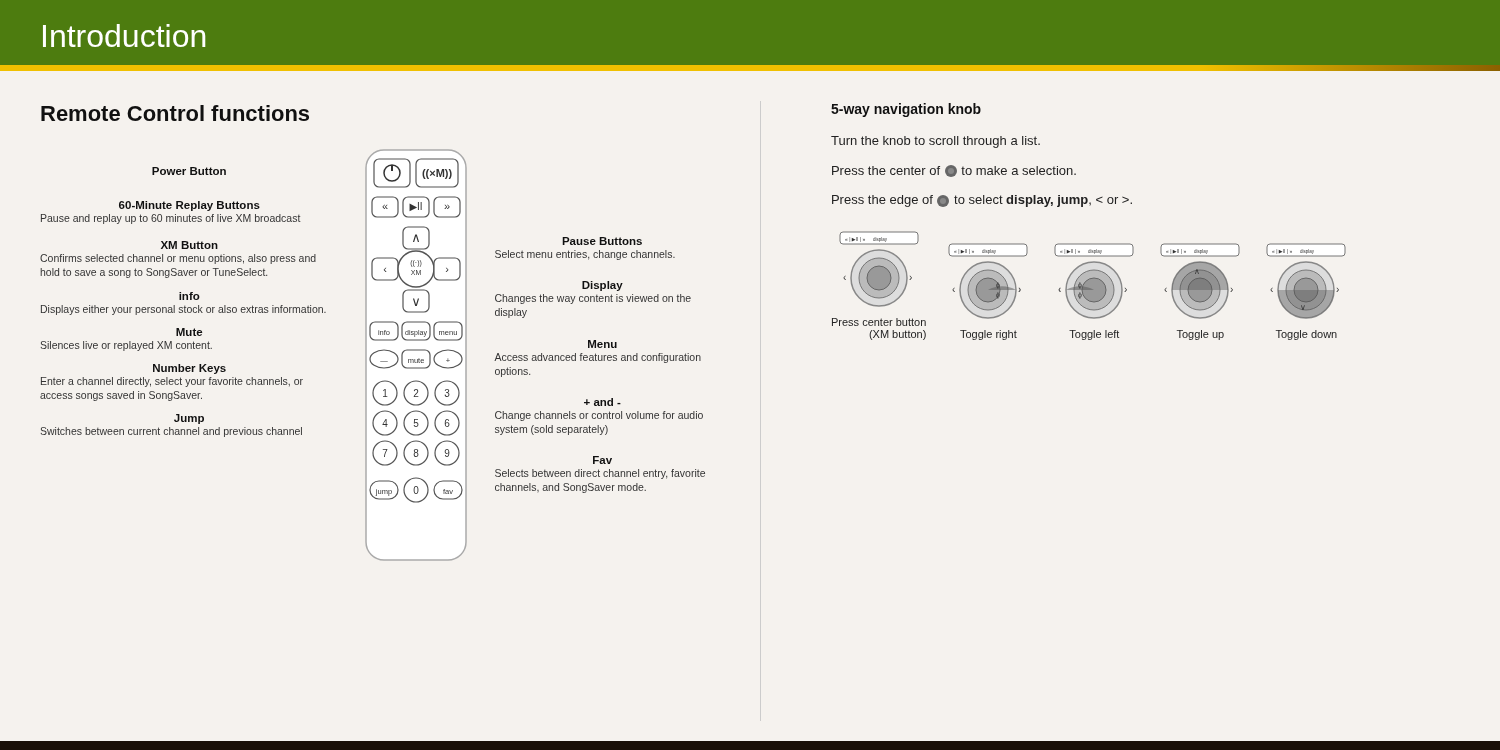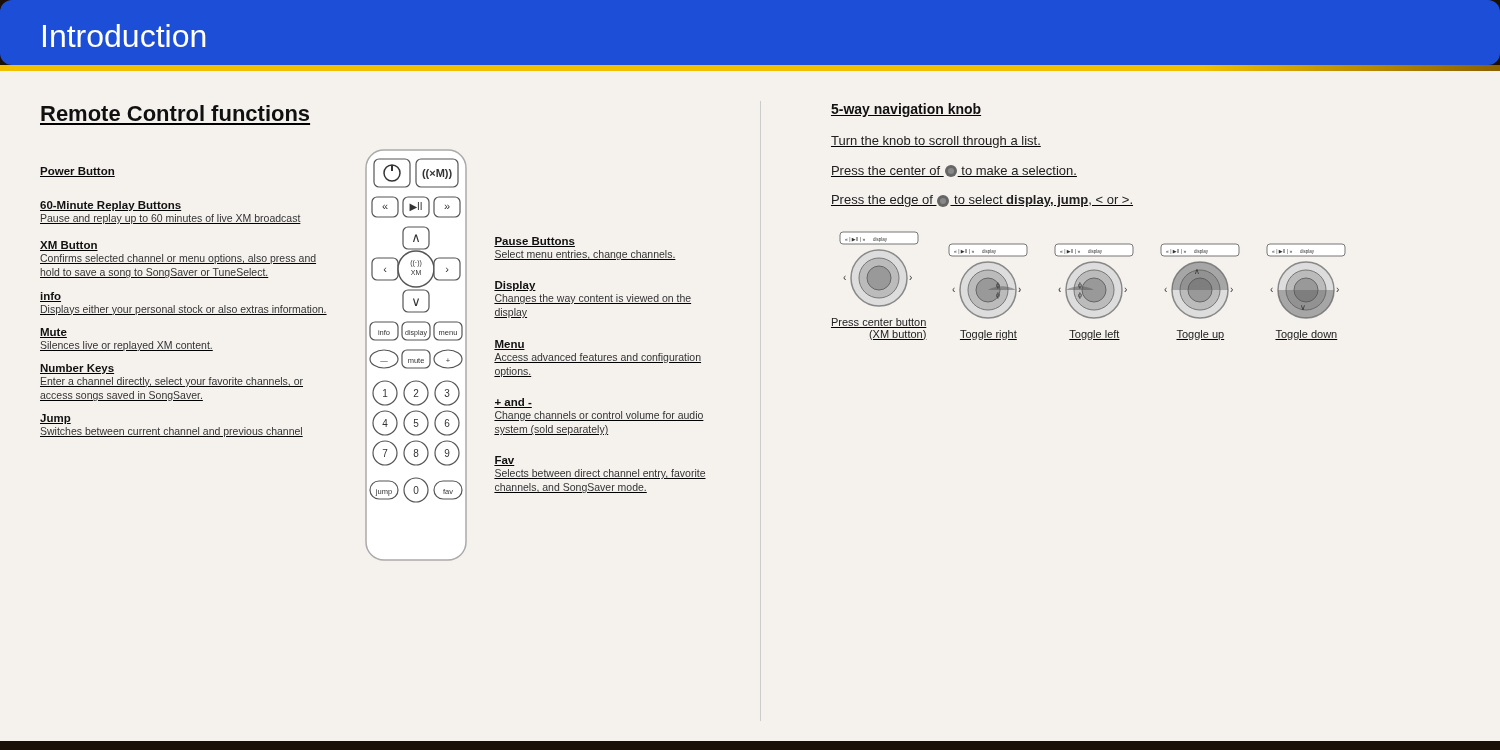--- a/index.html
+++ b/index.html
@@ -4,42 +4,40 @@
   <style>
     * { box-sizing: border-box; margin: 0; padding: 0; }
     body {
       background: #1a1008;
       font-family: Arial, Helvetica, sans-serif;
       width: 1500px;
       height: 750px;
       overflow: hidden;
     }
     .page-header {
-      background: #1d4ed8;
+      background: #4d7c0f;
       padding: 18px 40px 10px 40px;
-      border-radius: 12px;
     }
     .page-header h1 {
       color: #fff;
       font-size: 32px;
       font-weight: normal;
     }
     .yellow-bar {
       height: 6px;
       background: linear-gradient(to right, #f0c000 80%, #8B6000 100%);
       margin: 0;
     }
     .content-area {
       background: #f5f2ee;
       display: flex;
       flex-direction: row;
       padding: 30px 60px 20px 40px;
       gap: 40px;
       height: calc(750px - 80px);
-      text-decoration: underline;
     }
     .left-panel {
       flex: 1.1;
       max-width: 700px;
     }
     .right-panel {
       flex: 1;
       padding-left: 20px;
     }
     .section-title {
@@ -61,20 +59,21 @@
       min-width: 160px;
       padding-top: 20px;
     }
     .label-item {
       margin-bottom: 10px;
     }
     .label-item .label-title {
       font-weight: bold;
       font-size: 11.5px;
       color: #111;
+      text-align: center;
     }
     .label-item .label-desc {
       font-size: 10.5px;
       color: #333;
       line-height: 1.35;
     }
     
     .remote-container {
       position: relative;
       width: 120px;

